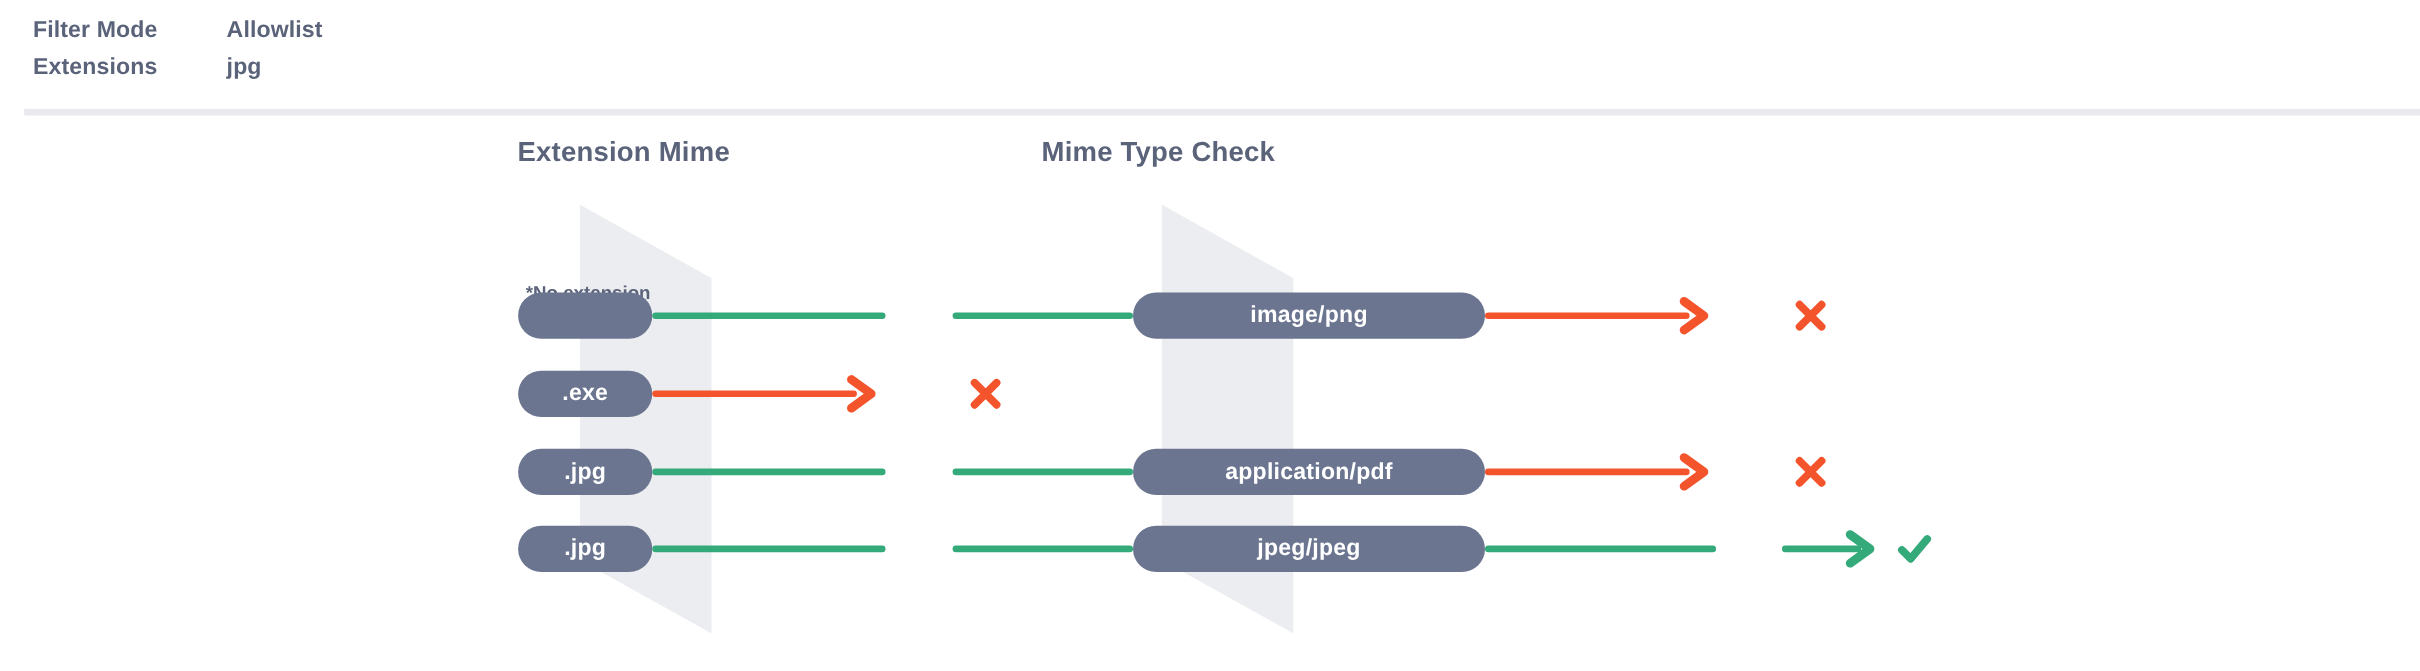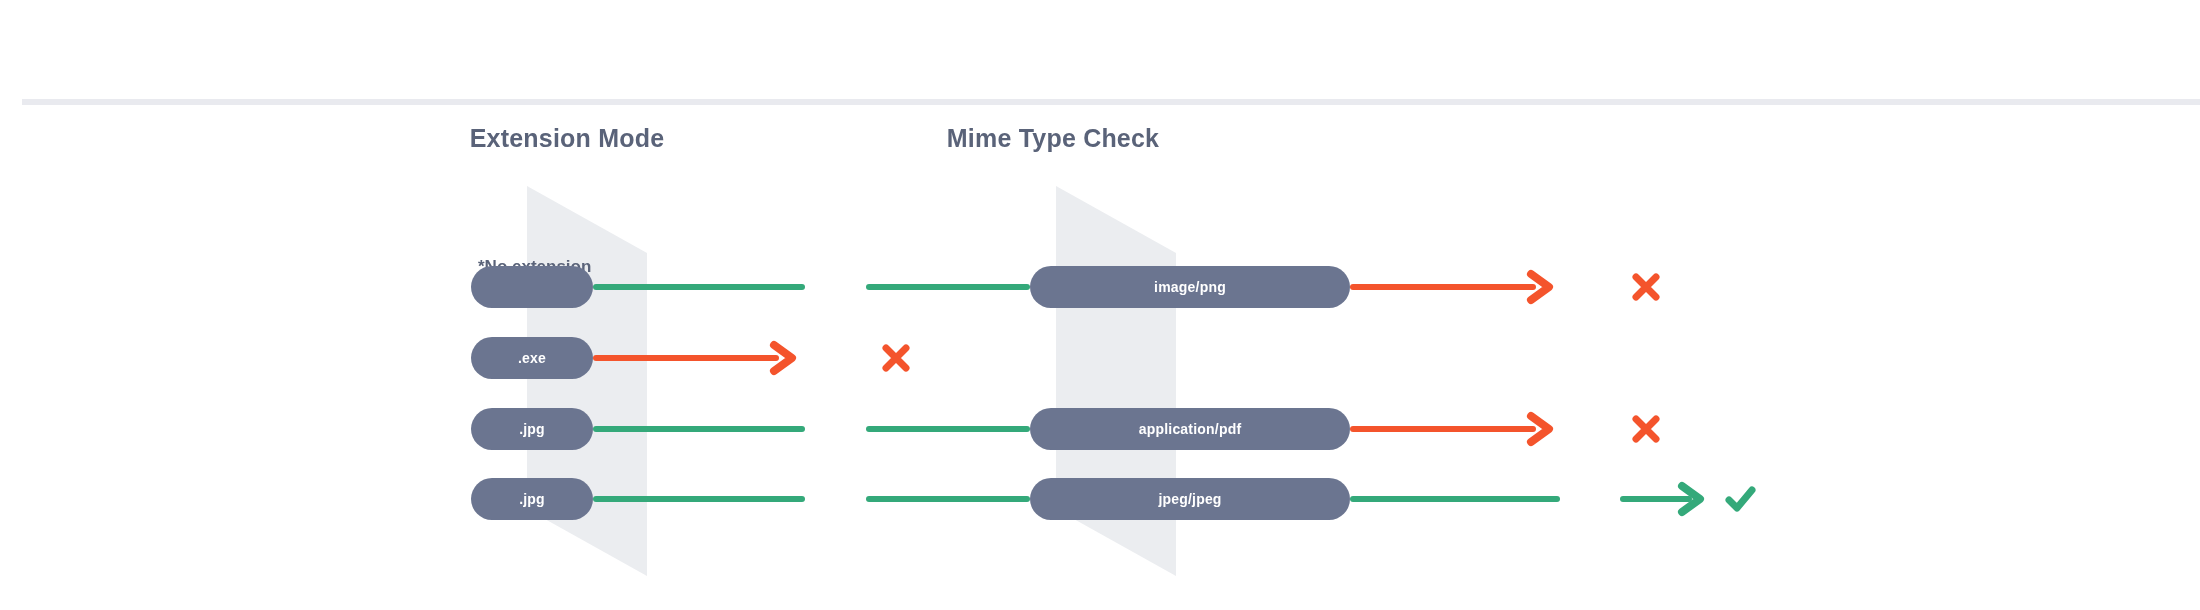--- a/index.html
+++ b/index.html
@@ -69,21 +69,21 @@
   
   .row { position: absolute; left: 0; width: 2200px; height: 0; }
 
   .pill {
     position: absolute;
     transform: translateY(-50%);
     height: 42px;
     border-radius: 21px;
     background: #6b7590;
     color: #ffffff;
-    font-size: 14px;
+    font-size: 21px;
     font-weight: bold;
     display: flex;
     align-items: center;
     justify-content: center;
     letter-spacing: .2px;
     box-sizing: border-box;
     padding: 0 16px;
   }
   .pill.ext   { left: 471px; width: 122px; }
   .pill.mime  { left: 1030px; width: 320px; }
@@ -121,24 +121,30 @@
     width: 34px;
     height: 34px;
   }
   .mark svg { display: block; width: 100%; height: 100%; }
 </style>
 </head>
 <body>
 
 <div id="stage">
 
+  <div class="meta">
+    <div class="k">Filter Mode</div>
+    <div class="v">Allowlist</div>
+    <div class="k">Extensions</div>
+    <div class="v">jpg</div>
+  </div>
 
   <div class="divider"></div>
 
-  <div class="col-head" style="left:567px;">Extension Mode</div>
+  <div class="col-head" style="left:567px;">Extension Mime</div>
   <div class="col-head" style="left:1053px;">Mime Type Check</div>
 
   <div class="gate" style="left:527px;">
     <svg viewBox="0 0 120 390" preserveAspectRatio="none" aria-hidden="true">
       <polygon points="0,0 120,67 120,390 0,323" fill="#ebedf0"></polygon>
     </svg>
   </div>
 
   <div class="gate" style="left:1056px;">
     <svg viewBox="0 0 120 390" preserveAspectRatio="none" aria-hidden="true">

